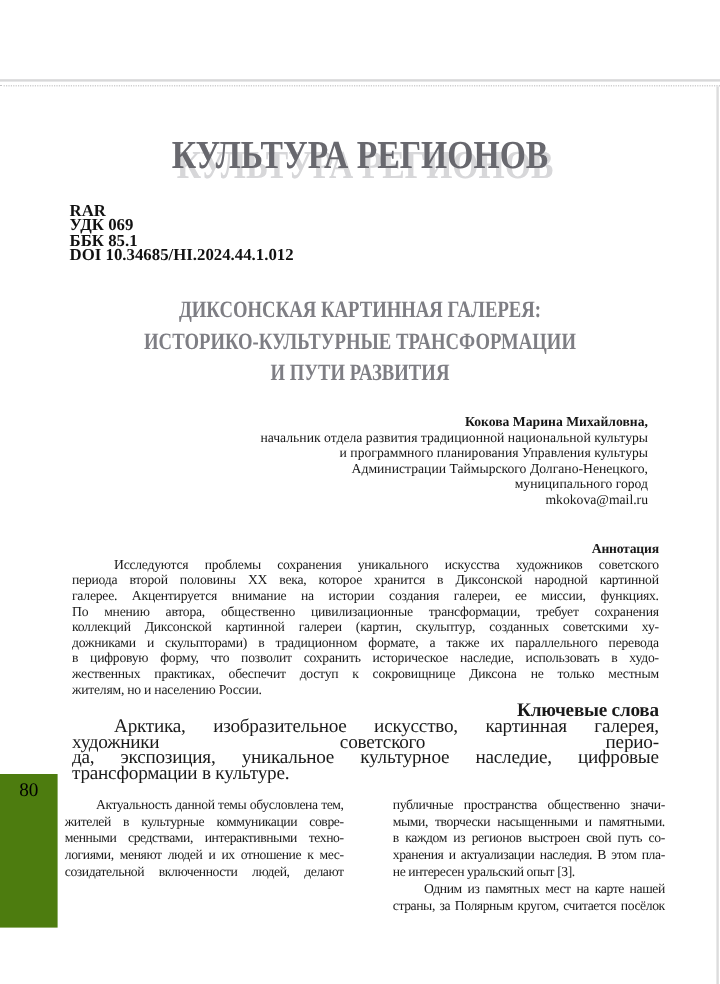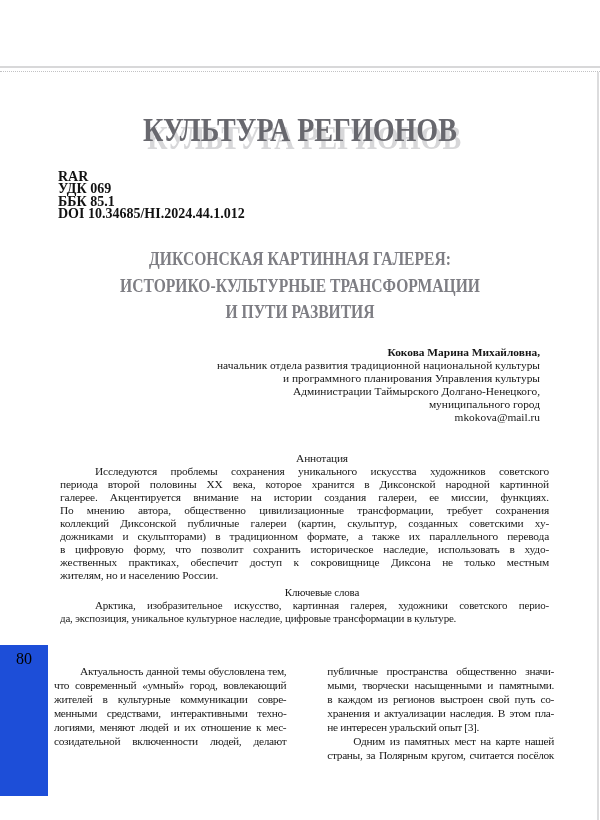--- a/index.html
+++ b/index.html
@@ -35,38 +35,38 @@
 
   
   .author{position:absolute;right:60px;left:120px;top:346px;font-size:11.4px;
           line-height:13px;color:#161616;}
   .author .tline{text-align:center;text-align-last:right;}
   .author .tline:first-child{font-weight:bold;}
 
   
   .abstract{position:absolute;left:60px;width:489px;top:452px;font-size:11.4px;
             line-height:13px;letter-spacing:-0.2px;}
-  .keywords{position:absolute;left:60px;width:489px;top:586px;font-size:11px;
+  .keywords{position:absolute;left:60px;width:489px;top:586px;font-size:16px;
             line-height:13px;letter-spacing:-0.2px;}
-  .block-heading{font-weight:normal;text-indent:35px;text-align:center;}
+  .block-heading{font-weight:bold;text-indent:35px;text-align:right;}
   .abstract .indent,.keywords .indent{text-indent:35px;}
 
   
   .tline{text-align:justify;text-align-last:justify;}
   .tline.nj{text-align-last:left;}
 
   
   .columns{position:absolute;left:54px;top:664px;width:500px;display:flex;
            font-size:11.4px;line-height:14px;letter-spacing:-0.35px;gap:27px;}
   .col-left{width:246px;margin-right:14px;}
   .col-right{width:240px;}
   .columns .indent{text-indent:26px;}
 
   
-  .page-bar{position:absolute;left:0;top:645px;width:48px;height:151px;background:#1d4ed8;}
+  .page-bar{position:absolute;left:0;top:645px;width:48px;height:128px;background:#4d7c0f;}
   .page-num{margin-top:5px;text-align:center;font-size:16px;line-height:18px;color:#000;}
 </style>
 </head>
 <body>
 
 <div class="rule-solid"></div>
 <div class="rule-dotted"></div>
 <div class="right-edge"></div>
 
 <div class="section-title">КУЛЬТУРА РЕГИОНОВ</div>
@@ -93,40 +93,39 @@
     <div class="tline">mkokova@mail.ru</div>
   </div>
 
 <div class="abstract">
   <div class="block-heading">Аннотация</div>
   <div>
       <div class="tline indent">Исследуются проблемы сохранения уникального искусства художников советского</div>
       <div class="tline">периода второй половины XX века, которое хранится в Диксонской народной картинной</div>
       <div class="tline">галерее. Акцентируется внимание на истории создания галереи, ее миссии, функциях.</div>
       <div class="tline">По мнению автора, общественно цивилизационные трансформации, требует сохранения</div>
-      <div class="tline">коллекций Диксонской публичные галереи (картин, скульптур, созданных советскими ху-</div>
+      <div class="tline">коллекций Диксонской картинной галереи (картин, скульптур, созданных советскими ху-</div>
       <div class="tline">дожниками и скульпторами) в традиционном формате, а также их параллельного перевода</div>
       <div class="tline">в цифровую форму, что позволит сохранить историческое наследие, использовать в худо-</div>
       <div class="tline">жественных практиках, обеспечит доступ к сокровищнице Диксона не только местным</div>
       <div class="tline nj">жителям, но и населению России.</div>
     </div>
 </div>
 
 <div class="keywords">
   <div class="block-heading">Ключевые слова</div>
   <div>
       <div class="tline indent">Арктика, изобразительное искусство, картинная галерея, художники советского перио-</div>
       <div class="tline nj">да, экспозиция, уникальное культурное наследие, цифровые трансформации в культуре.</div>
     </div>
 </div>
 
 <div class="columns">
   <div class="col-left">
       <div class="tline indent">Актуальность данной темы обусловлена тем,</div>
-      <div class="tline">что современный «умный» город, вовлекающий</div>
       <div class="tline">жителей в культурные коммуникации совре-</div>
       <div class="tline">менными средствами, интерактивными техно-</div>
       <div class="tline">логиями, меняют людей и их отношение к мес-</div>
       <div class="tline">созидательной включенности людей, делают</div>
     </div>
   <div class="col-right">
       <div class="tline">публичные пространства общественно значи-</div>
       <div class="tline">мыми, творчески насыщенными и памятными.</div>
       <div class="tline">в каждом из регионов выстроен свой путь со-</div>
       <div class="tline">хранения и актуализации наследия. В этом пла-</div>

